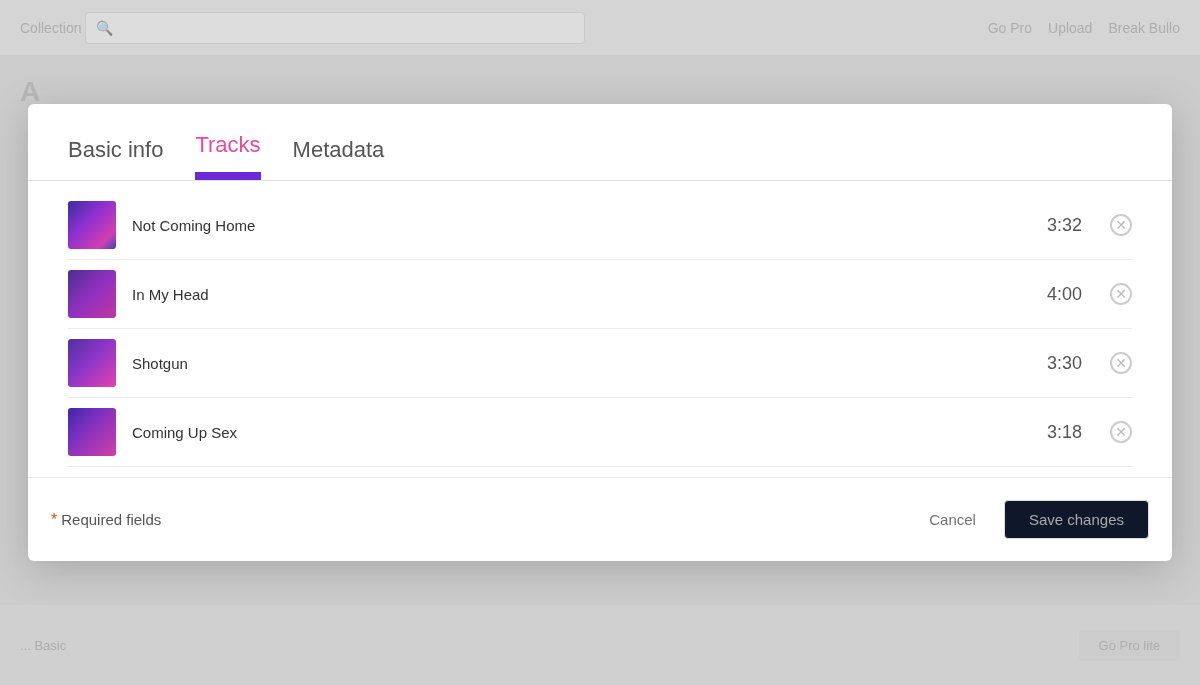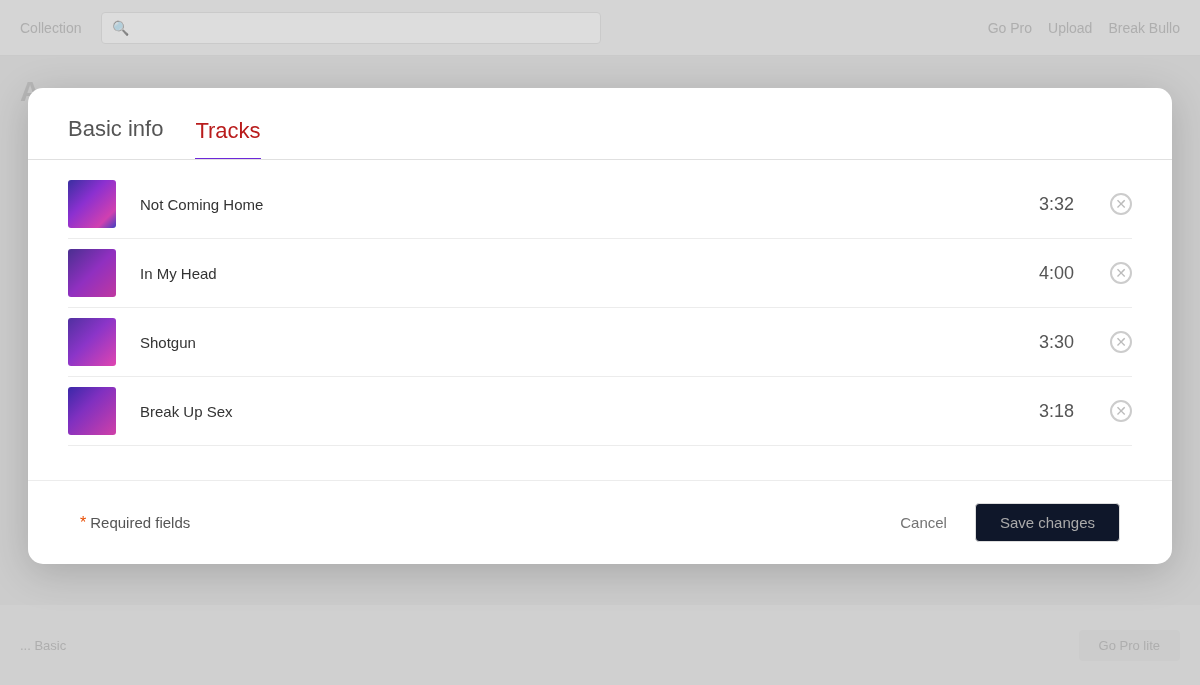--- a/index.html
+++ b/index.html
@@ -21,21 +21,21 @@
     }
 
     .bg-header {
       position: absolute;
       top: 0; left: 0; right: 0;
       height: 56px;
       background: #f0f0f0;
       display: flex;
       align-items: center;
       padding: 0 20px;
-      gap: 20px;
+      gap: 4px;
       border-bottom: 1px solid #ddd;
     }
 
     .bg-nav-item {
       color: #aaa;
       font-size: 14px;
     }
 
     .bg-search {
       flex: 1;
@@ -108,25 +108,25 @@
     .overlay {
       position: absolute;
       top: 0; left: 0; right: 0; bottom: 0;
       background: rgba(180, 180, 180, 0.45);
       z-index: 10;
     }
 
     
     .modal {
       position: absolute;
-      top: 88px;
+      top: 104px;
       left: 28px;
       right: 28px;
       background: #fff;
-      border-radius: 15px;
+      border-radius: 6px;
       box-shadow: 0 8px 40px rgba(0,0,0,0.18);
       z-index: 20;
       padding: 0;
       overflow: hidden;
     }
 
     
     .modal-tabs {
       display: flex;
       align-items: flex-end;
@@ -140,35 +140,35 @@
       font-weight: 500;
       color: #555;
       padding-bottom: 14px;
       margin-right: 32px;
       cursor: pointer;
       border-bottom: 3px solid transparent;
       text-decoration: none;
     }
 
     .tab-item.active {
-      color: #b91c1c;
-      border-bottom: 1px solid #6d28d9;
+      color: #ec4899;
+      border-bottom: 8px solid #6d28d9;
     }
 
     
     .track-list {
       padding: 10px 40px 10px 40px;
     }
 
     .track-item {
       display: flex;
       align-items: center;
       padding: 10px 0;
       border-bottom: 1px solid #ececec;
-      gap: 24px;
+      gap: 16px;
     }
 
     .track-item:last-child {
       border-bottom: 1px solid #ececec;
     }
 
     .track-thumb {
       width: 48px;
       height: 48px;
       border-radius: 3px;
@@ -208,23 +208,23 @@
       cursor: pointer;
       font-size: 14px;
       line-height: 1;
       flex-shrink: 0;
     }
 
     
     .modal-footer {
       display: flex;
       align-items: center;
-      padding: 22px 52px;
+      padding: 22px 23px;
       border-top: 1px solid #ececec;
-      margin-top: 24px;
+      margin-top: 0;
       justify-content: center;
     }
 
     .required-fields {
       flex: 1;
       font-size: 15px;
       color: #555;
     }
 
     .required-star {
@@ -276,20 +276,21 @@
   <button class="bg-bottom-btn">Go Pro lite</button>
 </div>
 
 <div class="overlay"></div>
 
 <div class="modal">
 
   <div class="modal-tabs">
     <span class="tab-item">Basic info</span>
     <span class="tab-item active">Tracks</span>
+    <span class="tab-item">Metadata</span>
   </div>
 
   <div class="track-list">
 
     <div class="track-item">
       <div class="track-thumb">
         <div class="track-thumb-img" style="background: linear-gradient(135deg, #3a2fa0 0%, #8b30d0 40%, #d040b0 80%, #4040c0 100%)"></div>
       </div>
       <span class="track-title">Not Coming Home</span>
       <span class="track-duration">3:32</span>
@@ -311,21 +312,21 @@
       </div>
       <span class="track-title">Shotgun</span>
       <span class="track-duration">3:30</span>
       <button class="track-remove">✕</button>
     </div>
 
     <div class="track-item">
       <div class="track-thumb">
         <div class="track-thumb-img" style="background: linear-gradient(135deg, #3a28a8 0%, #8030c0 40%, #d040a8 100%)"></div>
       </div>
-      <span class="track-title">Break Up Sex</span>
+      <span class="track-title">Coming Up Sex</span>
       <span class="track-duration">3:18</span>
       <button class="track-remove">✕</button>
     </div>
 
   </div>
 
   <div class="modal-footer">
     <div class="required-fields">
       <span class="required-star">*</span><span>Required fields</span>
     </div>

